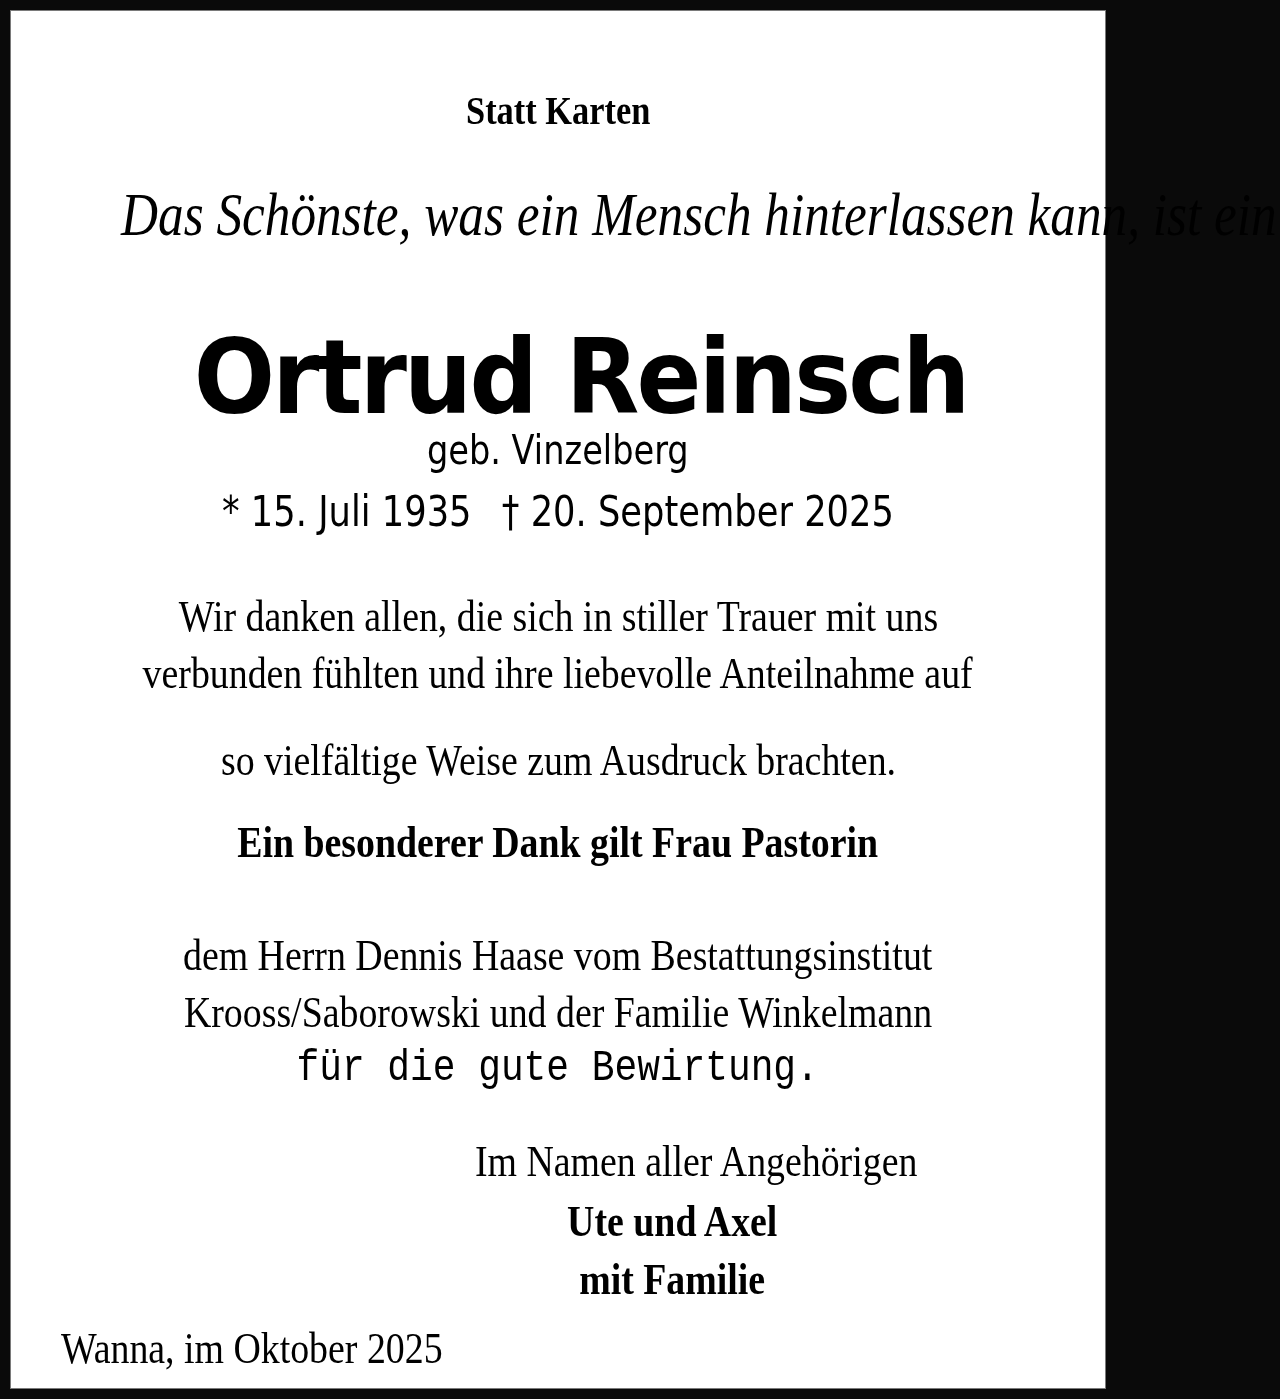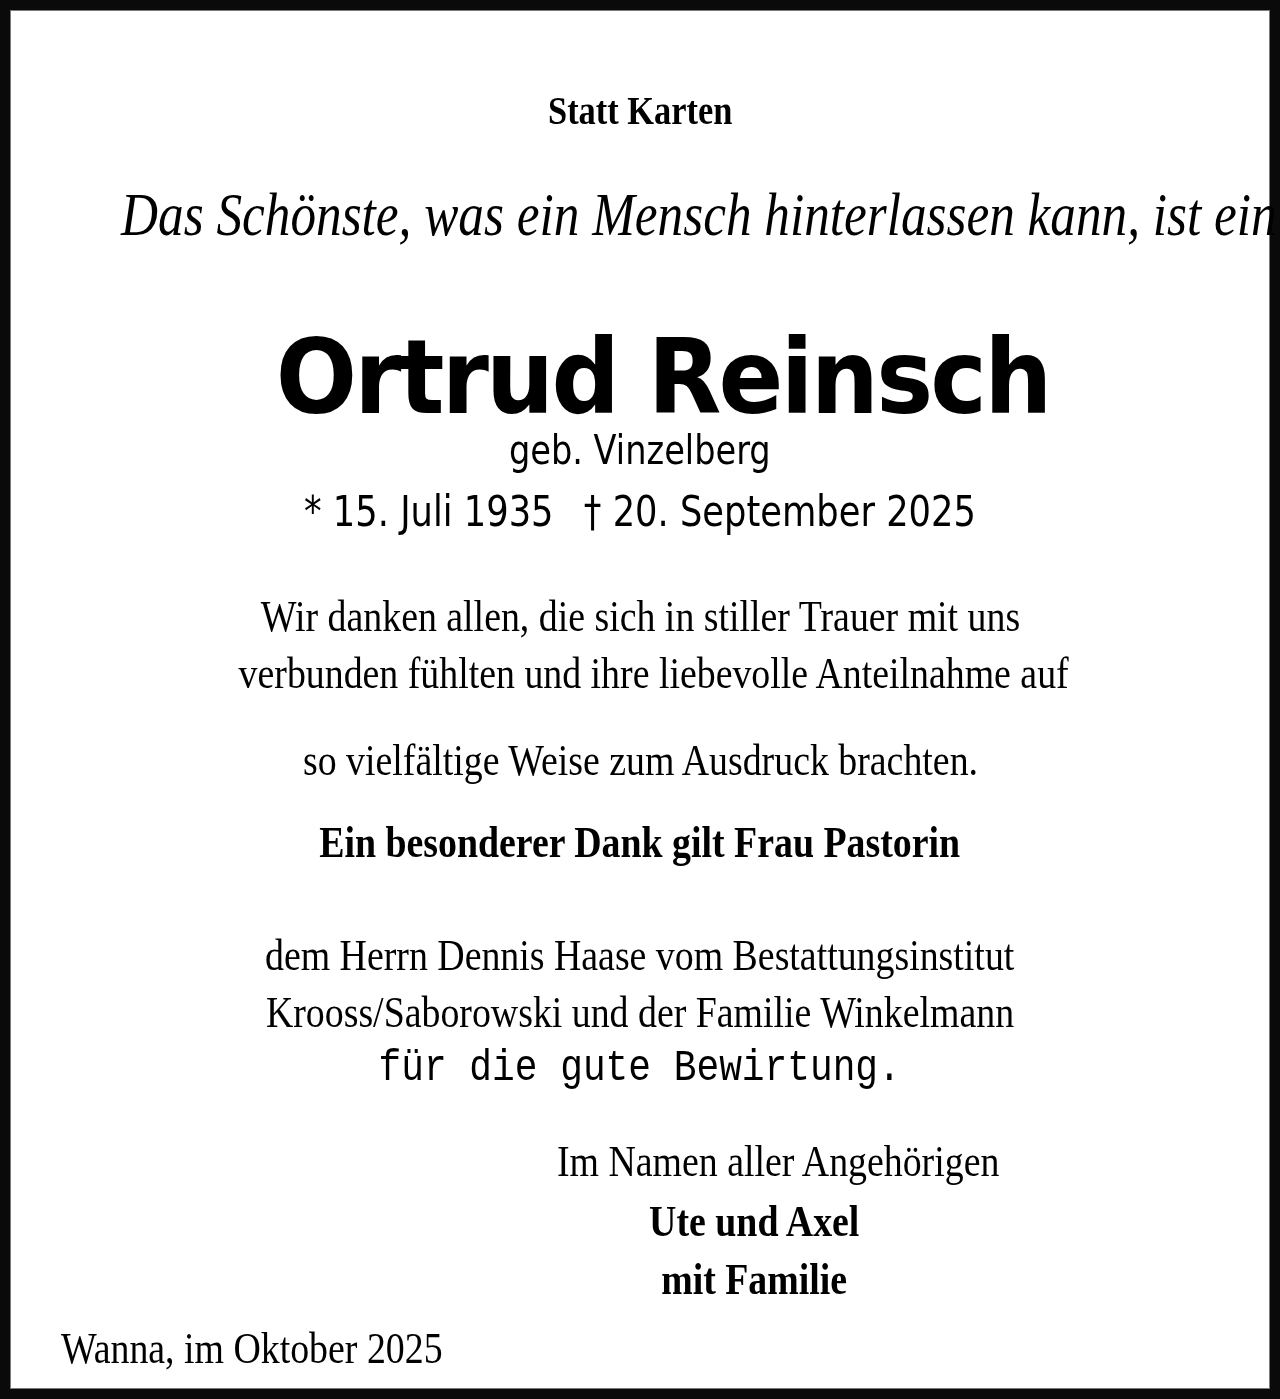--- a/index.html
+++ b/index.html
@@ -1,18 +1,18 @@
 <!DOCTYPE html>
 <html><head>
   <meta charset="utf-8">
   <style>
     html, body { margin: 0; padding: 0; background: #0a0a0a; }
     body { width: 1280px; height: 1399px; position: relative; overflow: hidden; }
     .card {
-      position: absolute; left: 10px; top: 10px; width: 1260px; height: 1379px;
+      position: absolute; left: 10px; top: 10px; width: 1096px; height: 1379px;
       background: #ffffff; box-sizing: border-box; border: 1px solid #7a7a7a;
       color: #000;
     }
     .line { position: absolute; left: 0; width: 100%; text-align: center; white-space: nowrap; }
     .serif { font-family: "Liberation Serif", "DejaVu Serif", serif; }
     .sans { font-family: "DejaVu Sans", "Liberation Sans", sans-serif; }
     .cond { display: inline-block; transform-origin: center center; }
 
     .statt { top: 76px; font-size: 40px; font-weight: bold; }
     .statt .cond { transform: scaleX(0.86); }
@@ -27,21 +27,21 @@
 
     .geb { top: 416px; font-size: 40px; }
     .geb .cond { transform: scaleX(0.84); }
 
     .dates { top: 476px; font-size: 42px; }
     .dates .cond { transform: scaleX(0.84); }
     .dates .gap { display: inline-block; width: 36px; }
 
     .para { font-size: 44px; line-height: 57px; }
     .para .cond { transform: scaleX(0.86); }
-    .p1a { top: 577px; } .p1b { top: 634px; margin-left: 14px; } .p1c { top: 691px; margin-top: 30px; }
+    .p1a { top: 577px; } .p1b { top: 634px; } .p1c { top: 691px; margin-top: 30px; }
     .p2a { top: 803px; font-weight: bold; } .p2b { top: 860px; } .p2c { top: 916px; } .p2d { top: 973px; } .p2e { top: 1029px; font-family: Liberation Mono, monospace; }
 
     .sign { font-size: 44px; line-height: 57px; left: 0; }
     .sign .cond { transform: scaleX(0.86); }
     .s1 { top: 1122px; left: 138px; }
     .s2 { top: 1182px; left: 114px; font-weight: bold; }
     .s3 { top: 1240px; left: 114px; font-weight: bold; }
 
     .place { top: 1312px; left: 50px; width: auto; text-align: left; font-size: 44px; }
     .place .cond { transform: scaleX(0.86); transform-origin: left center; }

